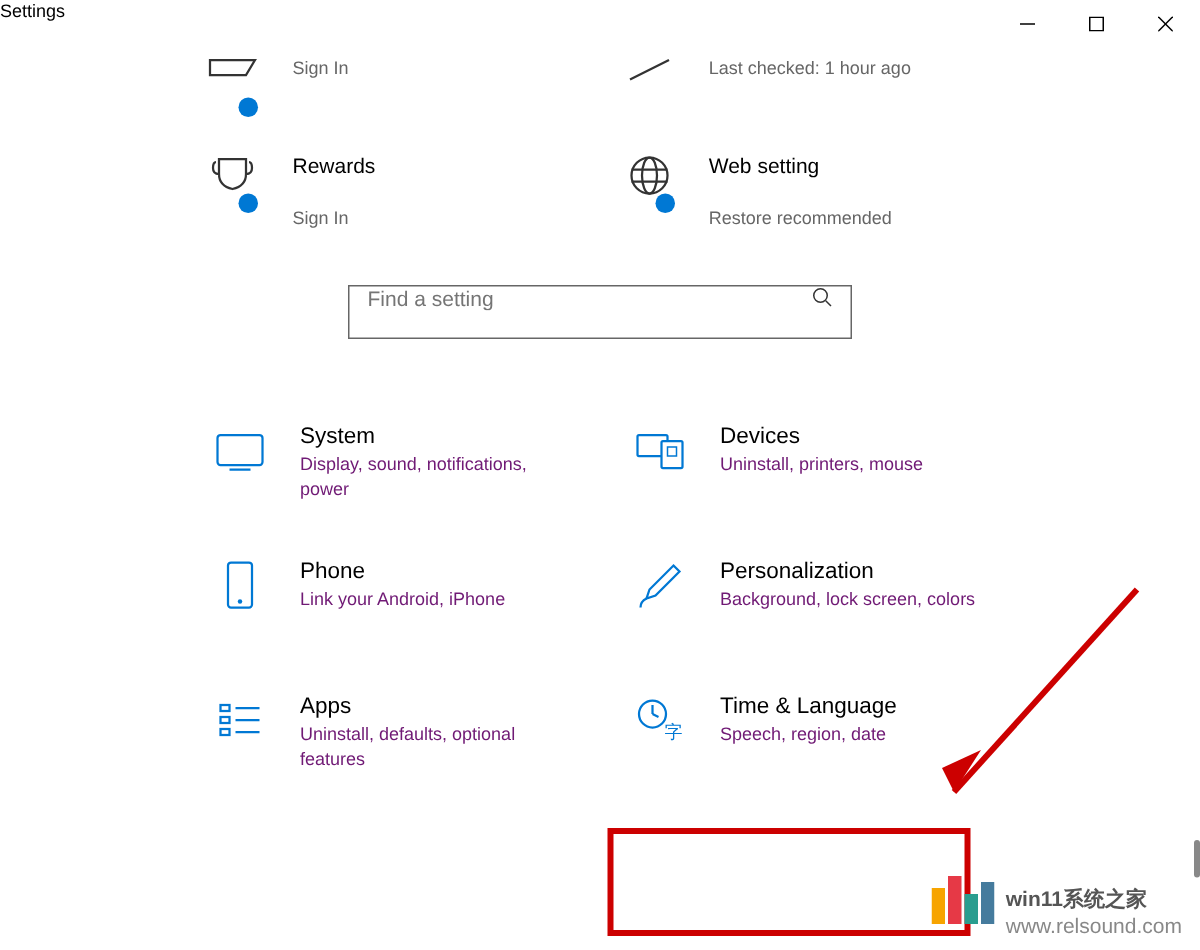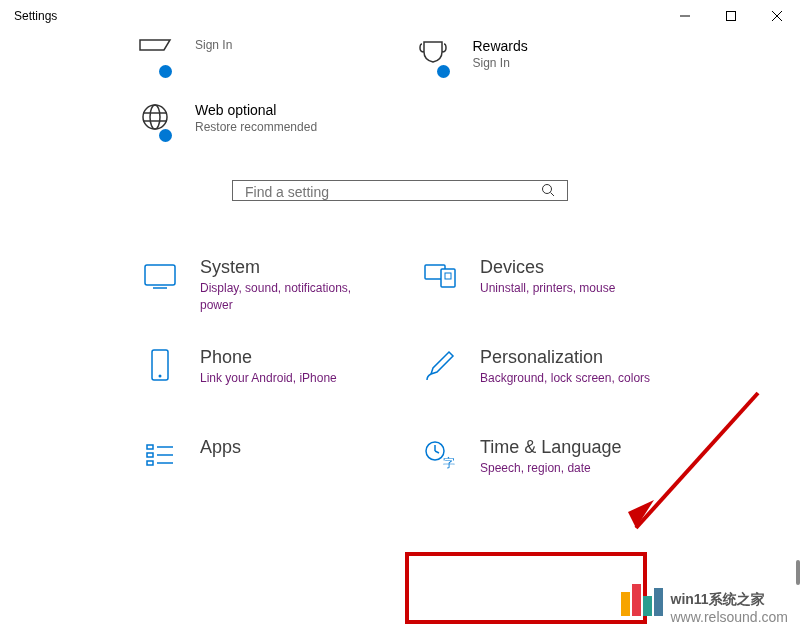--- a/index.html
+++ b/index.html
@@ -1,41 +1,41 @@
 <!DOCTYPE html>
 <html><head>
   <meta charset="utf-8">
   <style>
     * { margin: 0; padding: 0; box-sizing: border-box; font-family: "Segoe UI", sans-serif; }
     body { width: 800px; height: 633px; background: #fff; overflow: hidden; position: relative; }
     
-    .titlebar { height: 32px; display: flex; align-items: center; padding-left: 14px; position: relative; }
+    .titlebar { height: 32px; display: flex; align-items: flex-start; position: relative; }
     .titlebar-text { font-size: 12px; color: #000; }
     .win-controls { position: absolute; right: 0; top: 0; display: flex; }
     .win-btn { width: 46px; height: 32px; display: flex; align-items: center; justify-content: center; font-size: 11px; color: #000; }
     
     .top-section { padding: 0 130px; margin-bottom: 0; }
     .top-tiles { display: grid; grid-template-columns: 1fr 1fr; gap: 0 15px; }
     .top-tile { display: flex; align-items: flex-start; padding: 6px 0 18px 0; cursor: pointer; }
     .top-tile-icon { width: 50px; height: 40px; display: flex; align-items: flex-start; justify-content: center; position: relative; flex-shrink: 0; margin-right: 15px; }
     .top-tile-text { flex: 1; }
-    .top-tile-title { font-size: 14px; color: #000; margin-bottom: 2px; }
+    .top-tile-title { font-size: 14px; color: #000; margin-bottom: 20px; }
     .top-tile-sub { font-size: 12px; color: #666; }
     .badge-dot { position: absolute; width: 13px; height: 13px; border-radius: 50%; background: #0078d4; bottom: 0; right: 8px; }
     
     .search-row { display: flex; justify-content: center; margin: 20px 0 40px 0; }
-    .search-box { width: 336px; height: 21px; border: 1px solid #666; display: flex; align-items: flex-end; padding: 0 12px; }
+    .search-box { width: 336px; height: 36px; border: 1px solid #666; display: flex; align-items: flex-start; padding: 0 12px; }
     .search-input { flex: 1; border: none; outline: none; font-size: 14px; color: #333; background: transparent; }
     .search-icon { color: #333; font-size: 14px; }
     
     .categories { padding: 0 130px; display: grid; grid-template-columns: 1fr 1fr; gap: 0 20px; }
     .cat { display: flex; align-items: flex-start; padding: 14px 10px; cursor: pointer; min-height: 90px; }
     .cat-icon { width: 40px; height: 40px; display: flex; align-items: center; justify-content: center; flex-shrink: 0; margin-right: 20px; color: #0078d4; }
     .cat-text { flex: 1; padding-top: 2px; }
-    .cat-title { font-size: 18px; color: #404040; margin-bottom: 2px; }
+    .cat-title { font-size: 15px; color: #000000; margin-bottom: 2px; }
     .cat-sub { font-size: 12px; color: #701a75; line-height: 1.4; }
     
     .highlight-box { border: 4px solid #c00; position: absolute; pointer-events: none; }
     .arrow { position: absolute; pointer-events: none; }
     
     .watermark { position: absolute; right: 12px; bottom: 8px; display: flex; align-items: center; }
     .wm-logo { width: 42px; height: 32px; margin-right: 8px; }
     .wm-text { display: flex; flex-direction: column; margin-top: 16px; }
     .wm-title { font-size: 14px; color: #555; font-weight: 600; }
     .wm-url { font-size: 14px; color: #888; }
@@ -76,20 +76,30 @@
       <div class="top-tile-icon">
         <svg width="34" height="20" viewBox="0 0 34 20">
             <path d="M2 2 L32 2 L26 12 L2 12 Z" fill="none" stroke="#333" stroke-width="1.5"></path>
           </svg>
         <div class="badge-dot"></div>
       </div>
       <div class="top-tile-text">
         <div class="clipped">Sign In</div>
       </div>
     </div>
+    <div class="top-tile partial-tile">
+      <div class="top-tile-icon">
+        <svg width="30" height="20">
+            <path d="M2 15 L28 2" stroke="#333" stroke-width="1.5" fill="none"></path>
+          </svg>
+      </div>
+      <div class="top-tile-text">
+        <div class="clipped">Last checked: 1 hour ago</div>
+      </div>
+    </div>
     <div class="top-tile">
       <div class="top-tile-icon">
         <svg width="30" height="30" viewBox="0 0 30 30">
             <path d="M6 4 L24 4 L24 14 Q24 22 15 24 Q6 22 6 14 Z M4 6 Q2 6 2 10 Q2 14 6 14 M26 6 Q28 6 28 10 Q28 14 24 14" fill="none" stroke="#333" stroke-width="1.5"></path>
           </svg>
         <div class="badge-dot"></div>
       </div>
       <div class="top-tile-text">
         <div class="top-tile-title">Rewards</div>
         <div class="top-tile-sub">Sign In</div>
@@ -99,21 +109,21 @@
       <div class="top-tile-icon">
         <svg width="30" height="30" viewBox="0 0 30 30">
             <circle cx="15" cy="15" r="12" fill="none" stroke="#333" stroke-width="1.5"></circle>
             <ellipse cx="15" cy="15" rx="5" ry="12" fill="none" stroke="#333" stroke-width="1.5"></ellipse>
             <line x1="3" y1="11" x2="27" y2="11" stroke="#333" stroke-width="1.5"></line>
             <line x1="3" y1="19" x2="27" y2="19" stroke="#333" stroke-width="1.5"></line>
           </svg>
         <div class="badge-dot"></div>
       </div>
       <div class="top-tile-text">
-        <div class="top-tile-title">Web optional</div>
+        <div class="top-tile-title">Web setting</div>
         <div class="top-tile-sub">Restore recommended</div>
       </div>
     </div>
   </div>
 </div>
 
 <div class="search-row">
   <div class="search-box">
     <input class="search-input" placeholder="Find a setting" style="">
     <span class="search-icon">
@@ -187,20 +197,21 @@
           <rect x="2" y="3" width="6" height="4" fill="none" stroke="#0078d4" stroke-width="1.5"></rect>
           <line x1="12" y1="5" x2="28" y2="5" stroke="#0078d4" stroke-width="1.5"></line>
           <rect x="2" y="11" width="6" height="4" fill="none" stroke="#0078d4" stroke-width="1.5"></rect>
           <line x1="12" y1="13" x2="28" y2="13" stroke="#0078d4" stroke-width="1.5"></line>
           <rect x="2" y="19" width="6" height="4" fill="none" stroke="#0078d4" stroke-width="1.5"></rect>
           <line x1="12" y1="21" x2="28" y2="21" stroke="#0078d4" stroke-width="1.5"></line>
         </svg>
     </div>
     <div class="cat-text">
       <div class="cat-title">Apps</div>
+      <div class="cat-sub">Uninstall, defaults, optional features</div>
     </div>
   </div>
 
 
   <div class="cat">
     <div class="cat-icon">
       <svg width="34" height="32" viewBox="0 0 34 32">
           <circle cx="12" cy="12" r="9" fill="none" stroke="#0078d4" stroke-width="1.5"></circle>
           <line x1="12" y1="6" x2="12" y2="12" stroke="#0078d4" stroke-width="1.5"></line>
           <line x1="12" y1="12" x2="16" y2="14" stroke="#0078d4" stroke-width="1.5"></line>

